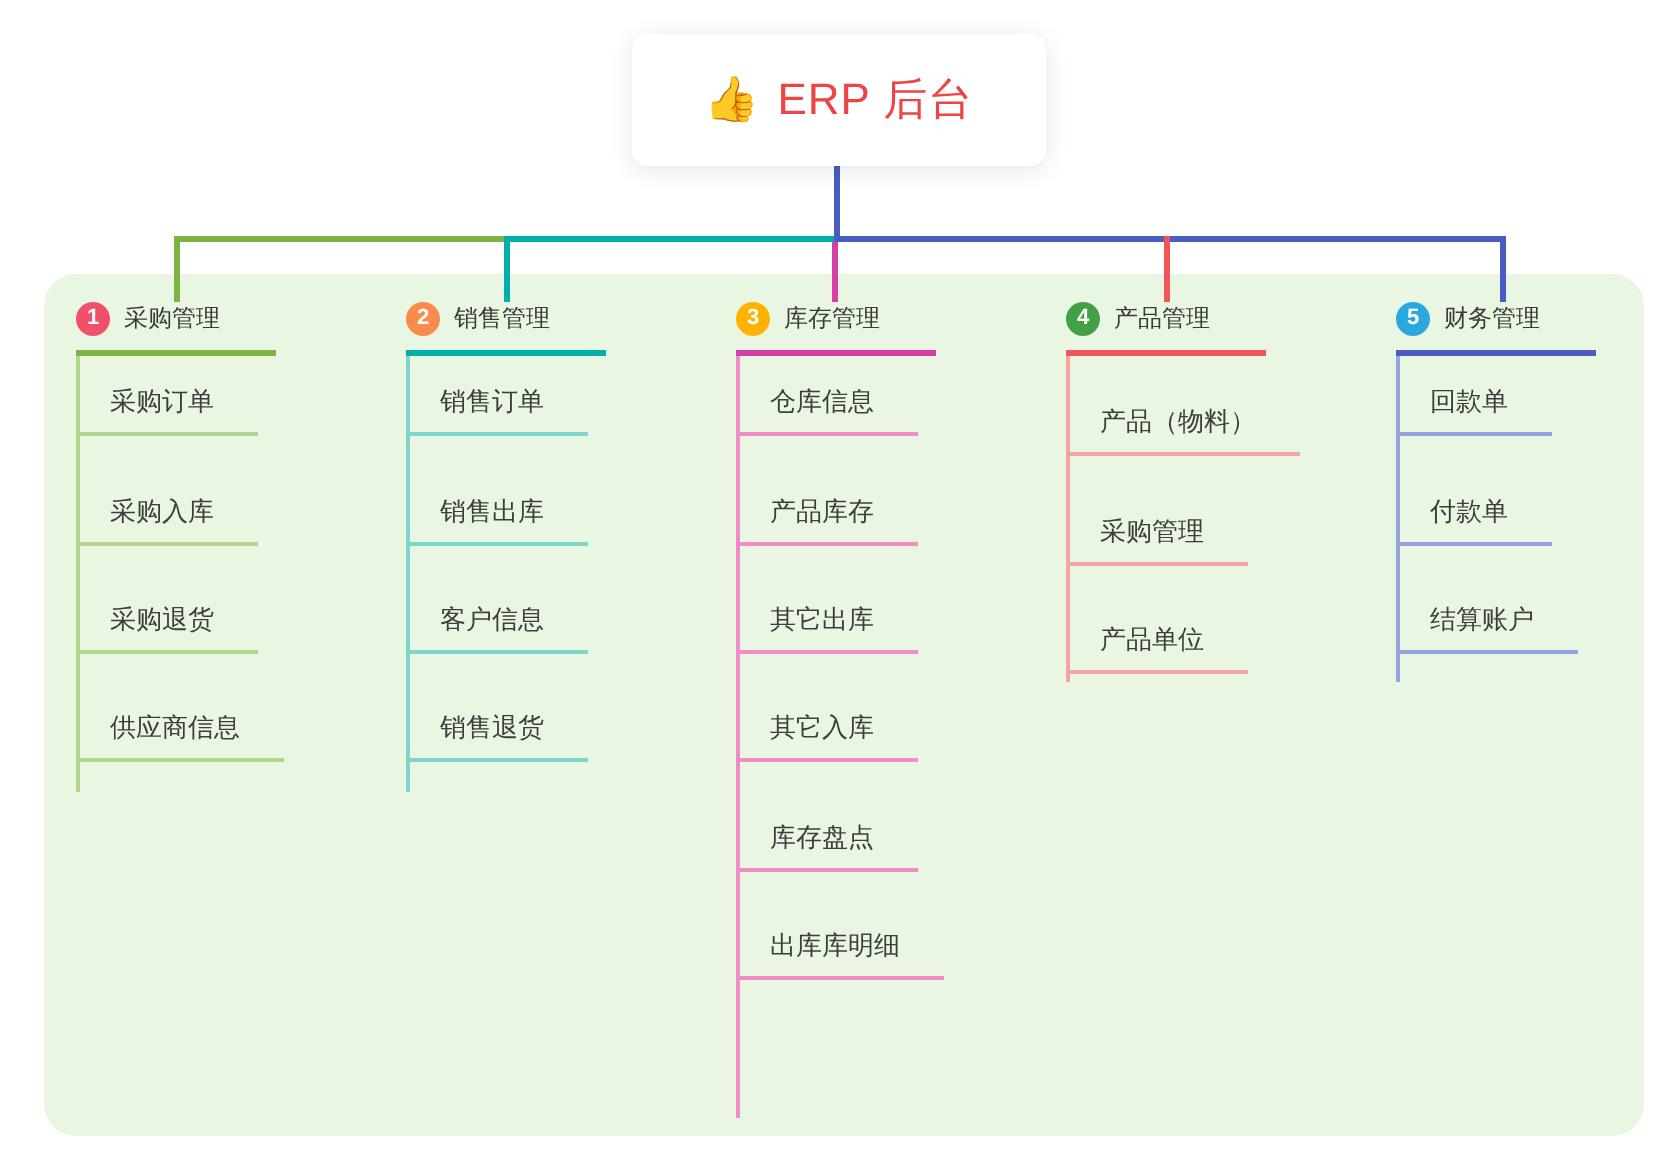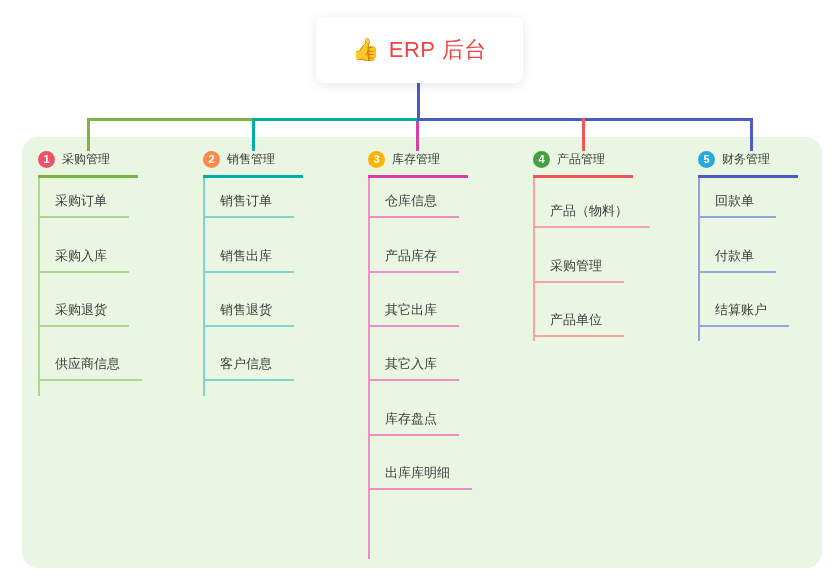--- a/index.html
+++ b/index.html
@@ -112,24 +112,24 @@
       <span class="branch-label">销售管理</span>
     </div>
     <div class="vline"></div>
     <div class="row">
         <span class="leaf">销售订单</span>
       </div>
     <div class="row">
         <span class="leaf">销售出库</span>
       </div>
     <div class="row">
-        <span class="leaf">销售退货</span>
+        <span class="leaf">客户信息</span>
       </div>
     <div class="row">
-        <span class="leaf">客户信息</span>
+        <span class="leaf">销售退货</span>
       </div>
   </div>
 
   <div class="col c3 b3">
     <div class="branch-header">
       <span class="badge">3</span>
       <span class="branch-label">库存管理</span>
     </div>
     <div class="vline"></div>
     <div class="row">

